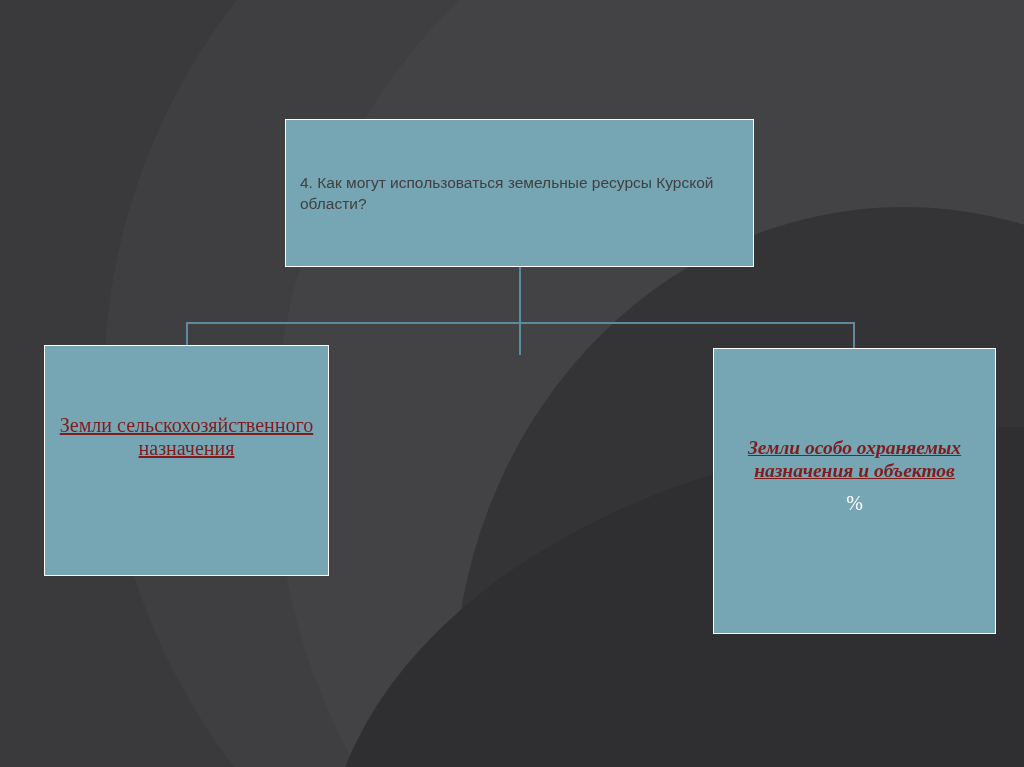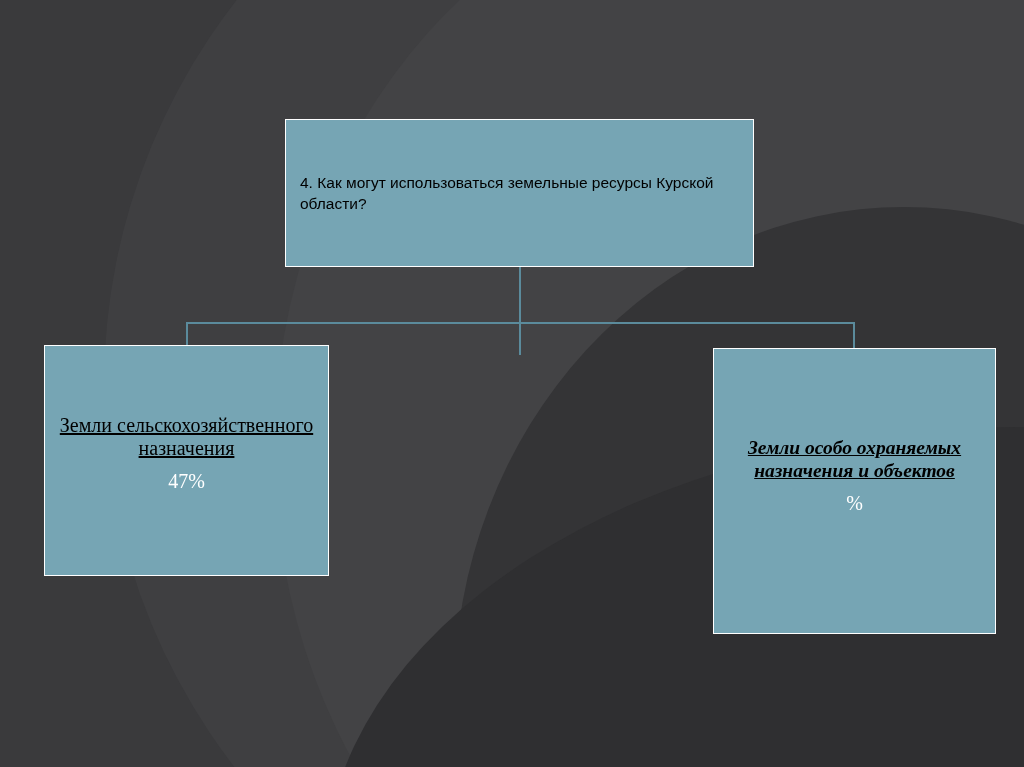--- a/index.html
+++ b/index.html
@@ -67,21 +67,21 @@
     left: 285px;
     top: 119px;
     width: 469px;
     height: 148px;
     padding: 52px 14px 0 14px;
   }
   #node-root .txt {
     font-family: "Liberation Sans", sans-serif;
     font-size: 15.5px;
     line-height: 21px;
-    color: #000000;
+    color: #404040;
   }
 
   
   #node-agri {
     left: 44px;
     top: 345px;
     width: 285px;
     height: 231px;
   }
   #node-settle {
@@ -105,21 +105,21 @@
   }
   #node-agri .body { top: 68px; }
   #node-settle .body { top: 68px; }
   #node-protected .body { top: 87px; }
 
   .node .title {
     font-family: "Liberation Serif", serif;
     font-size: 20px;
     line-height: 23px;
     text-decoration: underline;
-    color: #000000;
+    color: #7f1d1d;
   }
   #node-settle .title,
   #node-protected .title {
     font-weight: bold;
     font-style: italic;
   }
   #node-protected .title { font-size: 19.5px; }
 
   .node .pct {
     font-family: "Liberation Serif", serif;
@@ -183,21 +183,20 @@
     <div class="conn" id="conn-v-mid"></div>
     <div class="conn" id="conn-v-right"></div>
 
     <div class="node" id="node-root">
       <div class="txt">4. Как могут использоваться земельные ресурсы Курской области?</div>
     </div>
 
     <div class="node" id="node-agri">
       <div class="body">
         <div class="title">Земли сельскохозяйственного назначения</div>
-        <div class="pct">47%</div>
       </div>
     </div>
 
 
     <div class="node" id="node-protected">
       <div class="body">
         <div class="title">Земли особо охраняемых назначения и объектов</div>
         <div class="pct">%</div>
       </div>
     </div>

